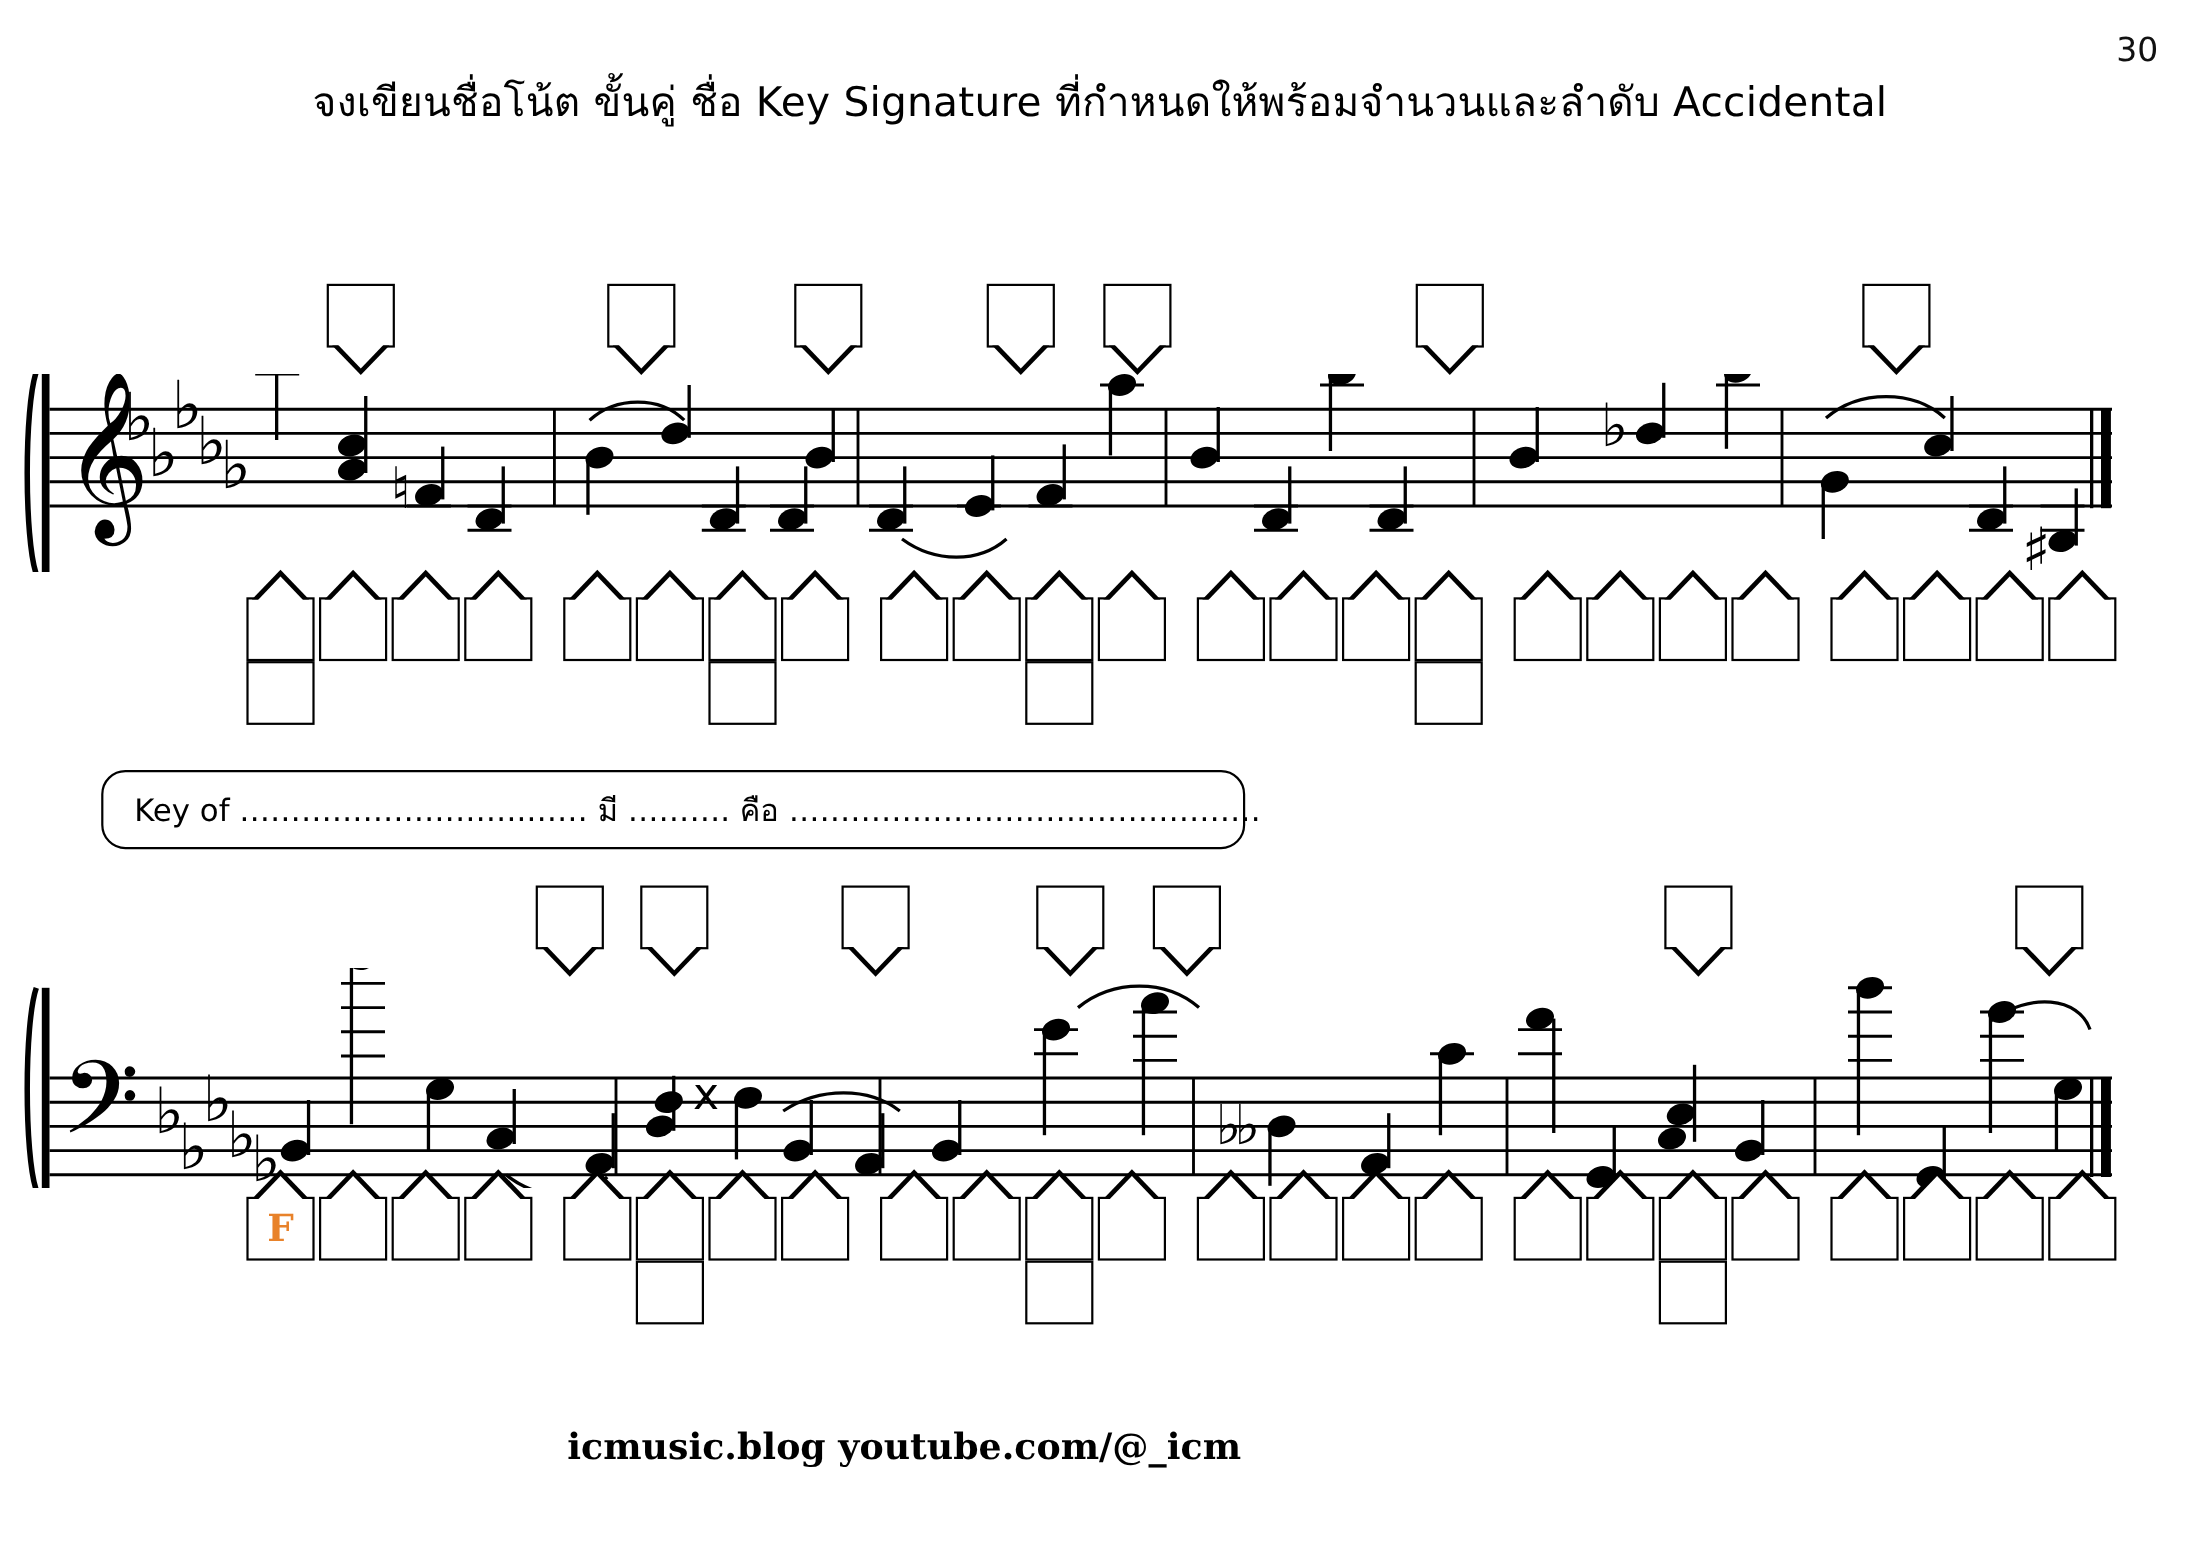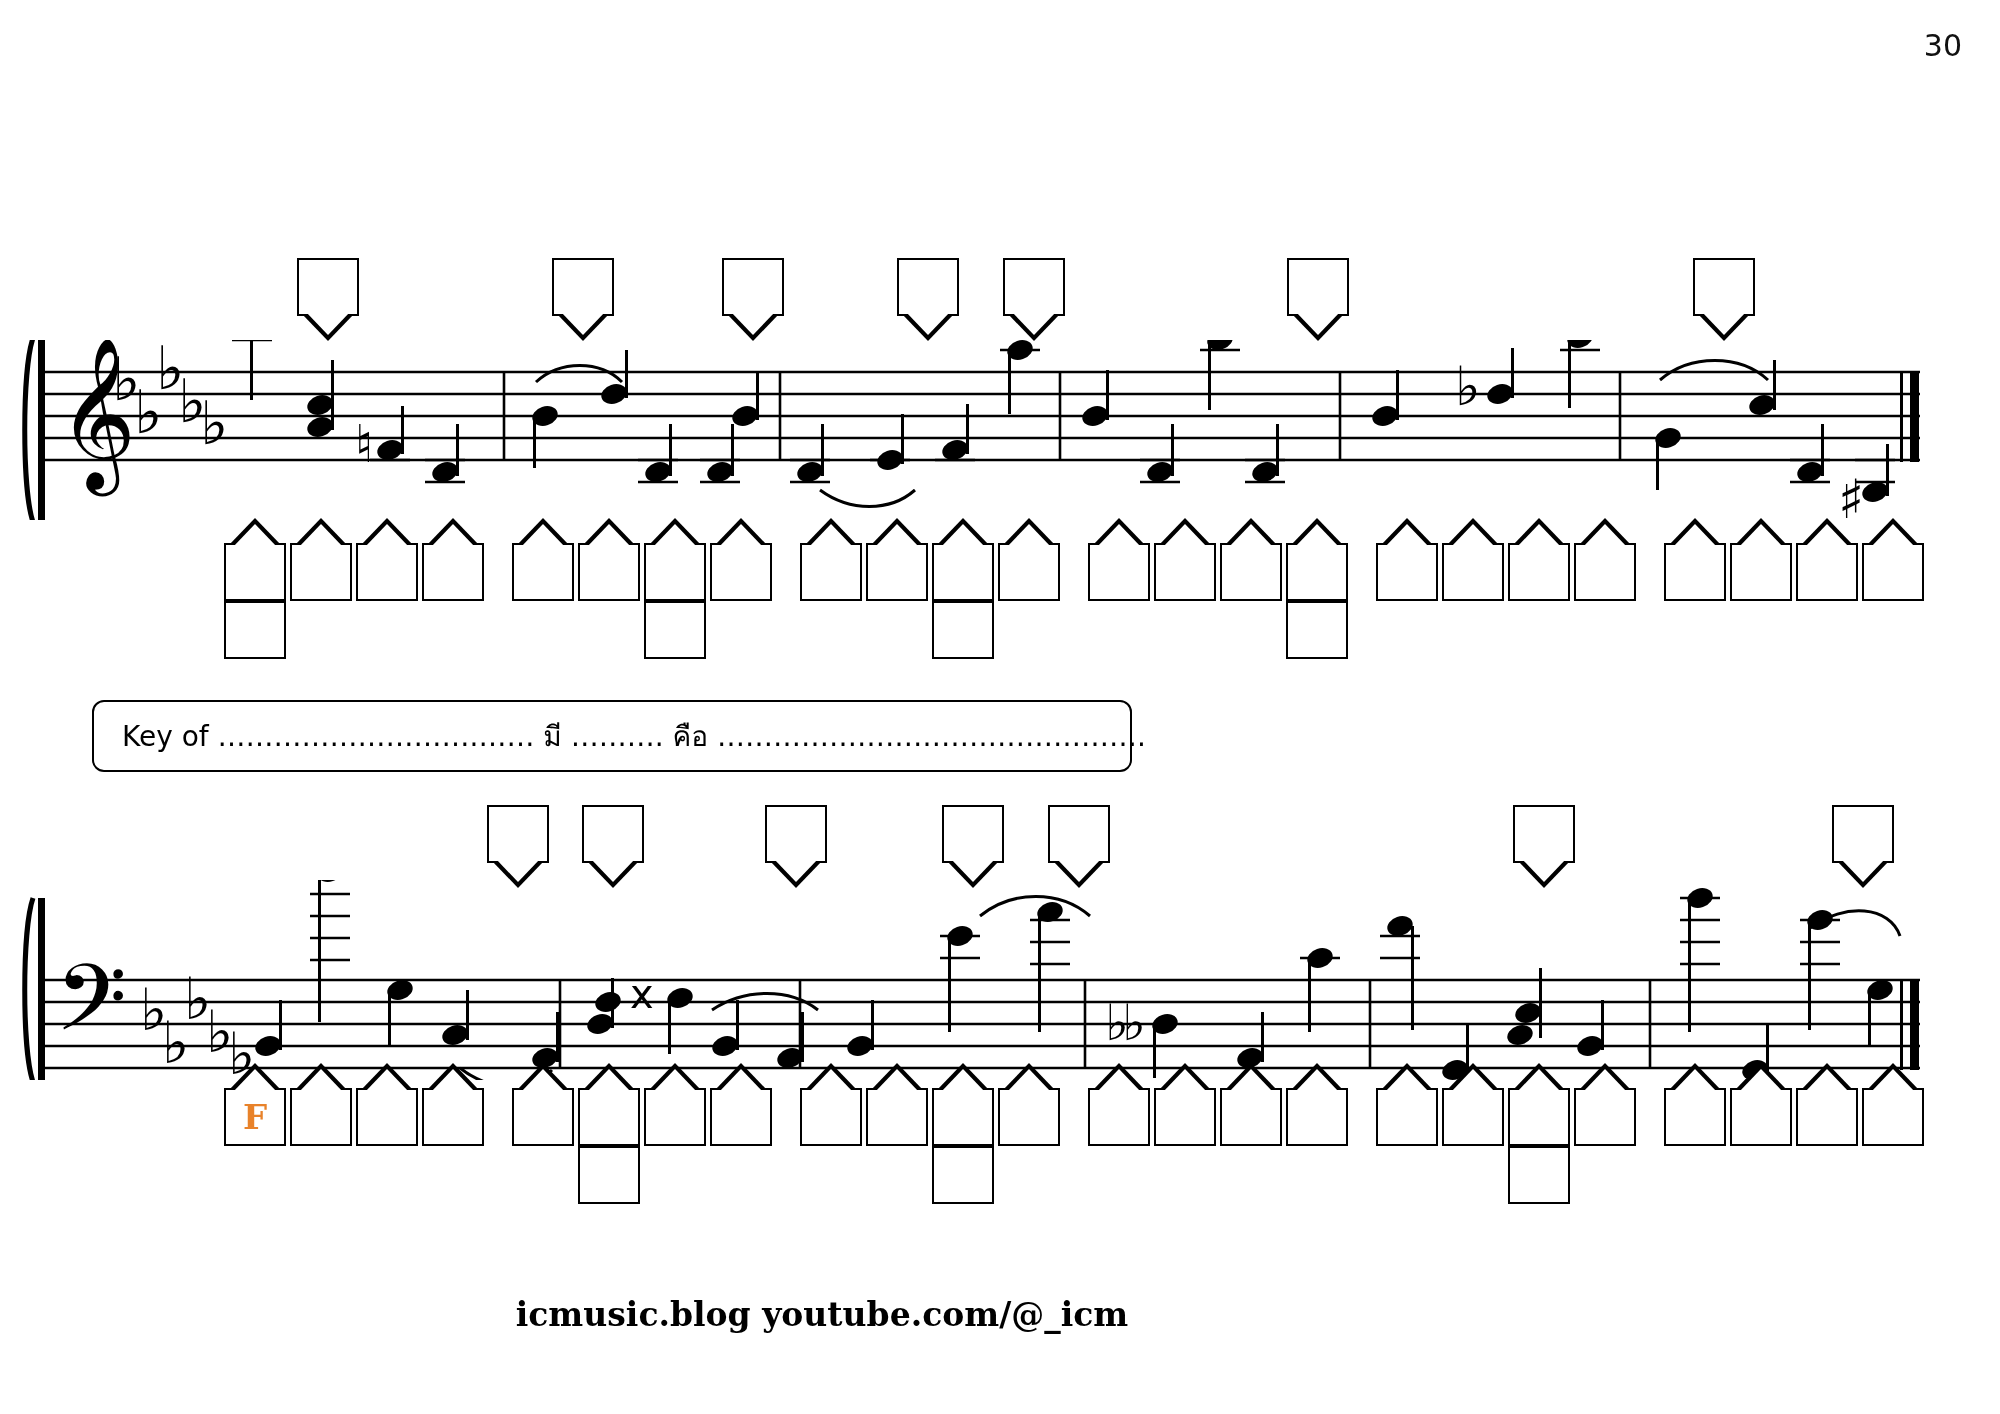--- a/index.html
+++ b/index.html
@@ -119,21 +119,21 @@
     font-family: "DejaVu Serif", serif;
     font-size: 34px;
     font-weight: bold;
     color: #e8822a;
   }
   
   .keyofbox {
     position: absolute;
     box-sizing: border-box;
     border: 2.5px solid #000;
-    border-radius: 12px;
+    border-radius: 22px;
     background: #fff;
     display: flex;
     align-items: center;
   }
   .keyofbox .kline {
     padding-left: 28px;
     font-family: "DejaVu Sans", sans-serif;
     font-size: 28px;
     color: #000;
     white-space: nowrap;
@@ -144,20 +144,21 @@
     shape-rendering: geometricPrecision;
   }
 </style>
 </head>
 <body>
 
 <div class="page">
 
   <div class="page-number">30</div>
 
+  <div class="title">จงเขียนชื่อโน้ต ขั้นคู่ ชื่อ Key Signature ที่กำหนดให้พร้อมจำนวนและลำดับ Accidental</div>
 
   <div class="abox down" style="left:297px; top:258px; width:62px; height:58px;">
     <span class="bx-label"></span>
   </div>
   <div class="abox down" style="left:552px; top:258px; width:62px; height:58px;">
     <span class="bx-label"></span>
   </div>
   <div class="abox down" style="left:722px; top:258px; width:62px; height:58px;">
     <span class="bx-label"></span>
   </div>

